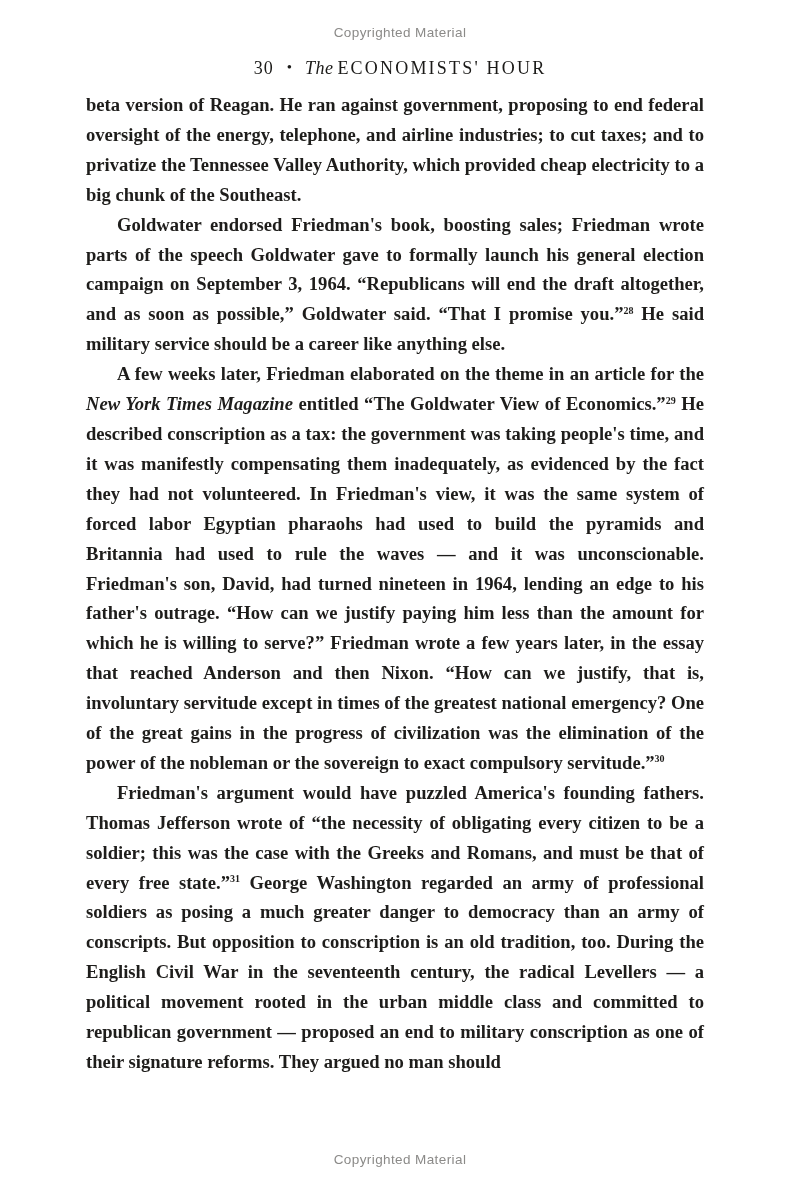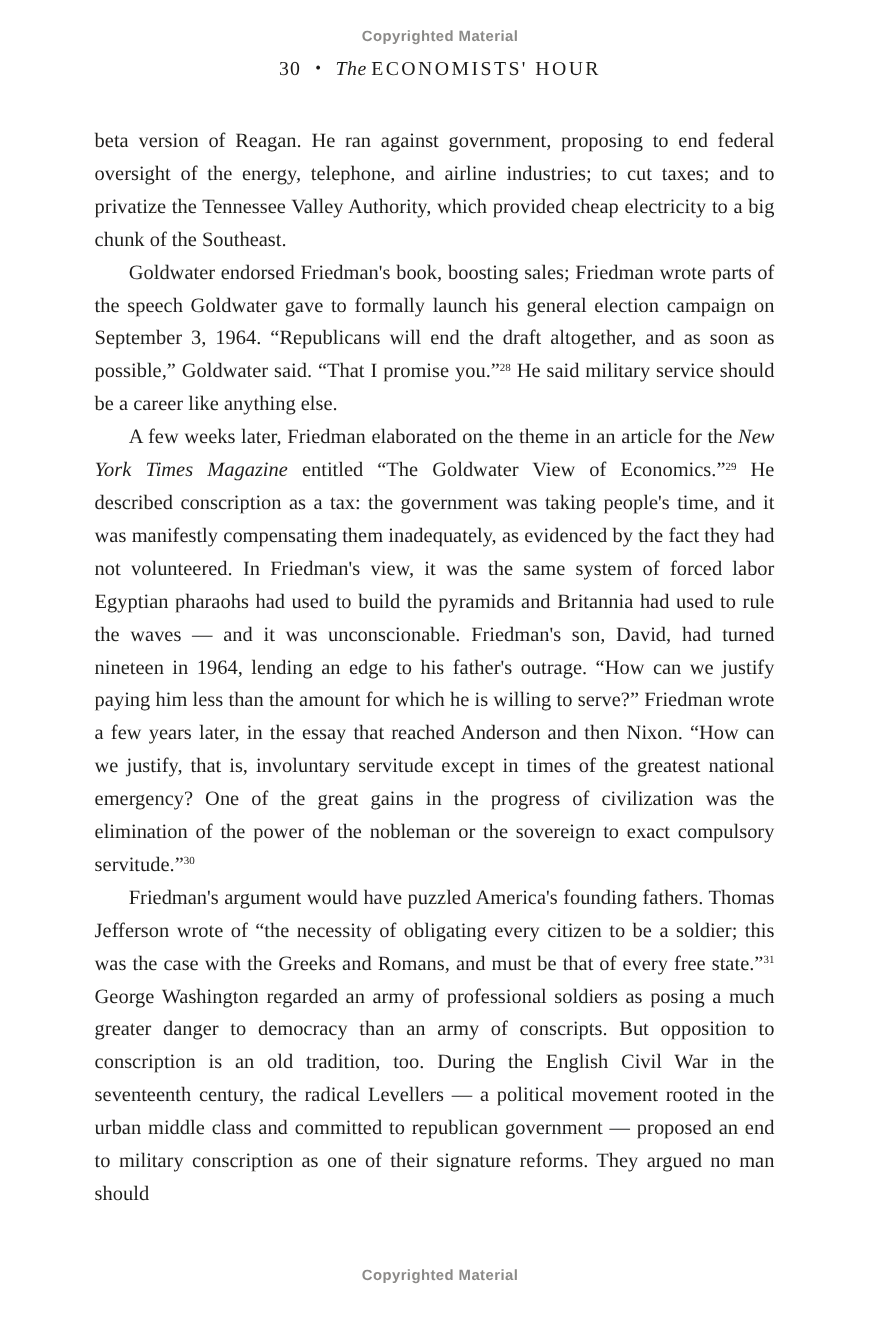--- a/index.html
+++ b/index.html
@@ -12,48 +12,49 @@
     font-family: "Liberation Serif", serif;
     color: #1e1d1b;
     overflow: hidden;
   }
   .notice {
     position: absolute;
     left: 0;
     width: 100%;
     text-align: center;
     font-family: "Liberation Sans", sans-serif;
-    font-weight: bold;
+    font-weight: normal;
     font-size: 13.5px;
     letter-spacing: 0.4px;
     color: #8b8a88;
   }
   .notice.top { top: 25px; }
   .notice.bottom { top: 1152px; }
   .running-header {
     position: absolute;
-    top: 52px;
+    top: 58px;
     left: 0;
     width: 100%;
     text-align: center;
     font-size: 18px;
     color: #1b1a18;
   }
   .running-header .pagenum { letter-spacing: 1px; }
   .running-header .bullet { margin: 0 13px; font-size: 15px; position: relative; top: -2px; }
   .running-header .title-italic { font-style: italic; letter-spacing: 0.5px; }
   .running-header .title-caps { letter-spacing: 2.2px; margin-left: 4px; }
   .body-text {
     position: absolute;
-    top: 114px;
+    top: 90px;
     left: 86px;
     width: 618px;
     text-align: justify;
     font-size: 18.6px;
     line-height: 29.9px;
+    font-weight: bold;
   }
   .para { margin: 0; padding: 0; }
   .para.indent { text-indent: 31px; }
   .para em { font-style: italic; }
   .para sup {
     font-size: 10px;
     line-height: 0;
     position: relative;
     top: -6.5px;
     vertical-align: baseline;

